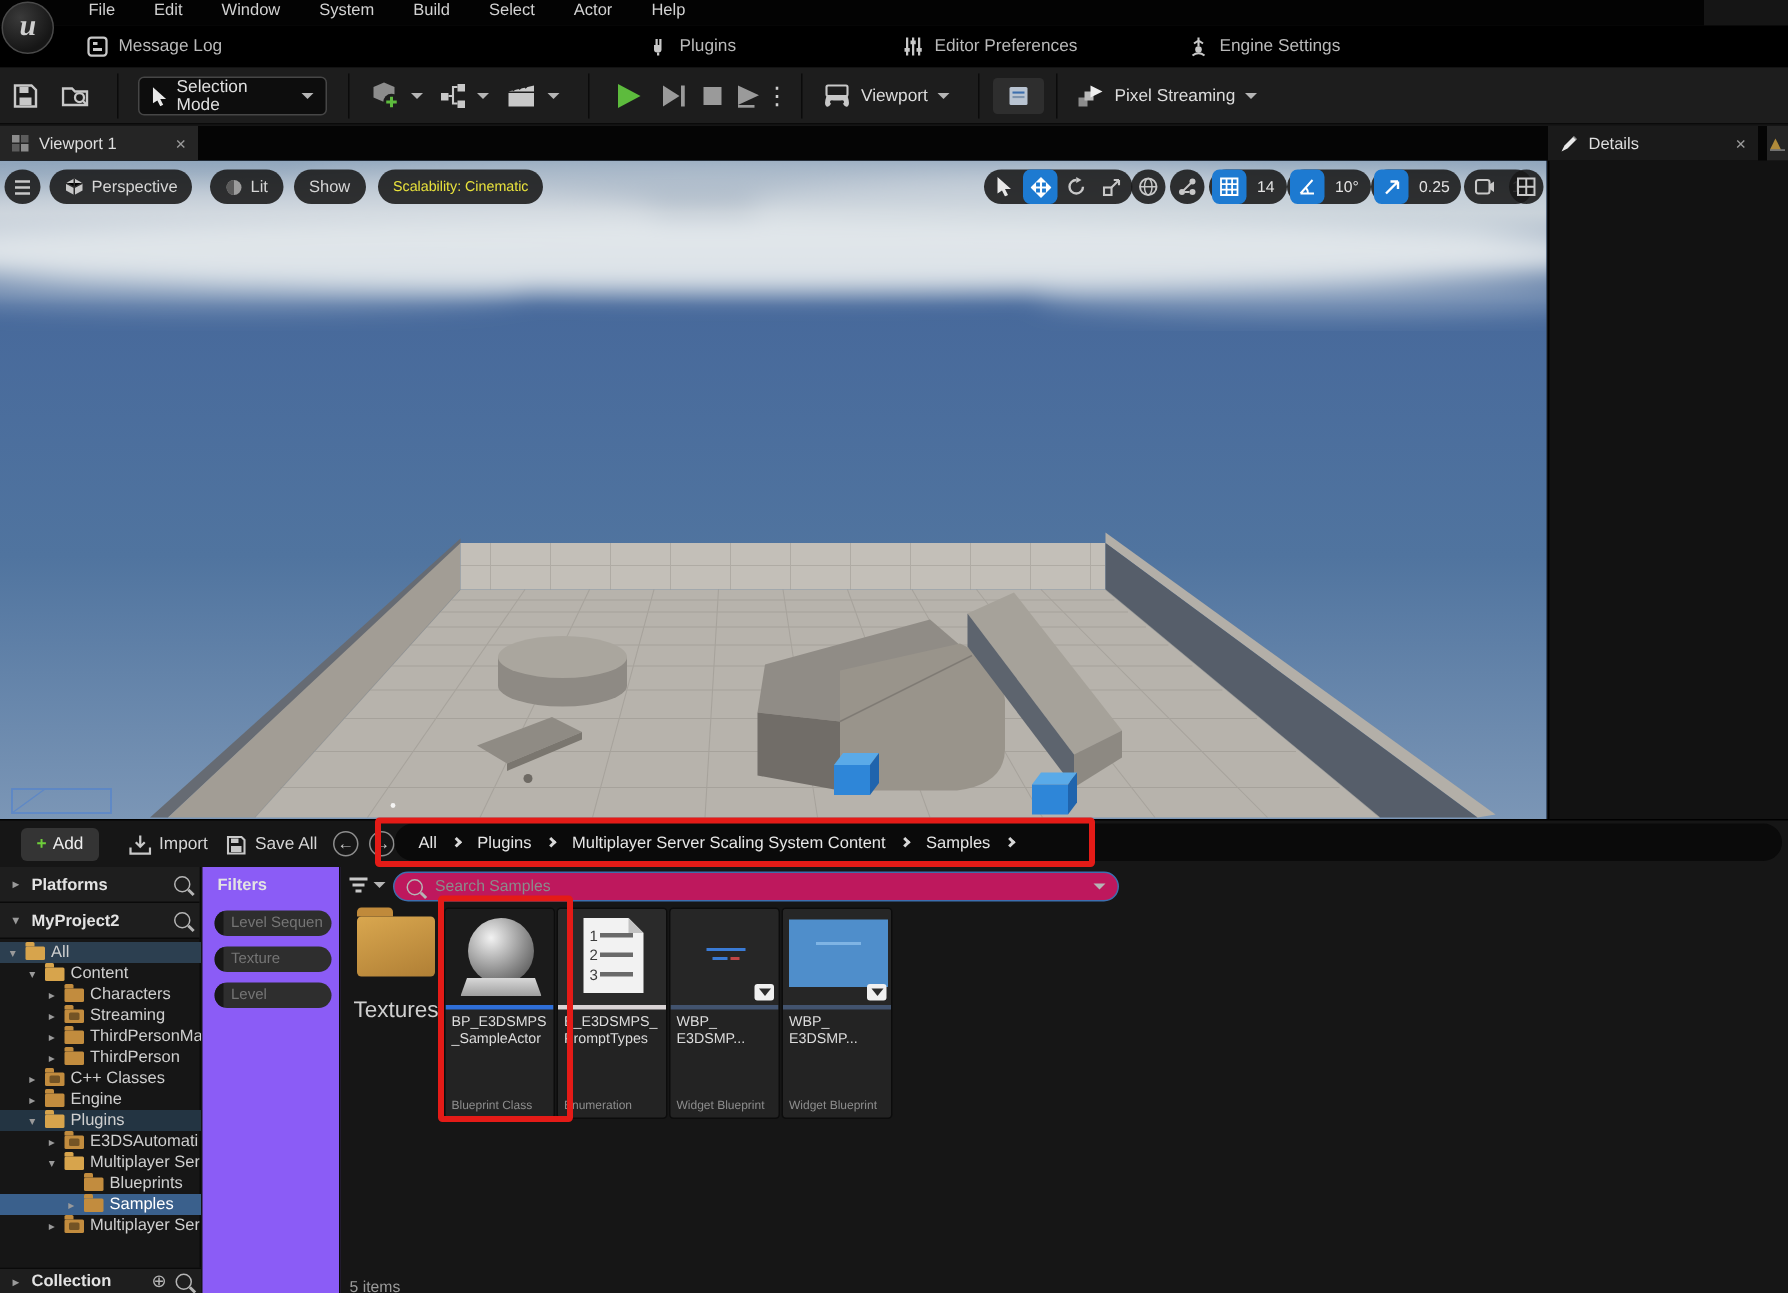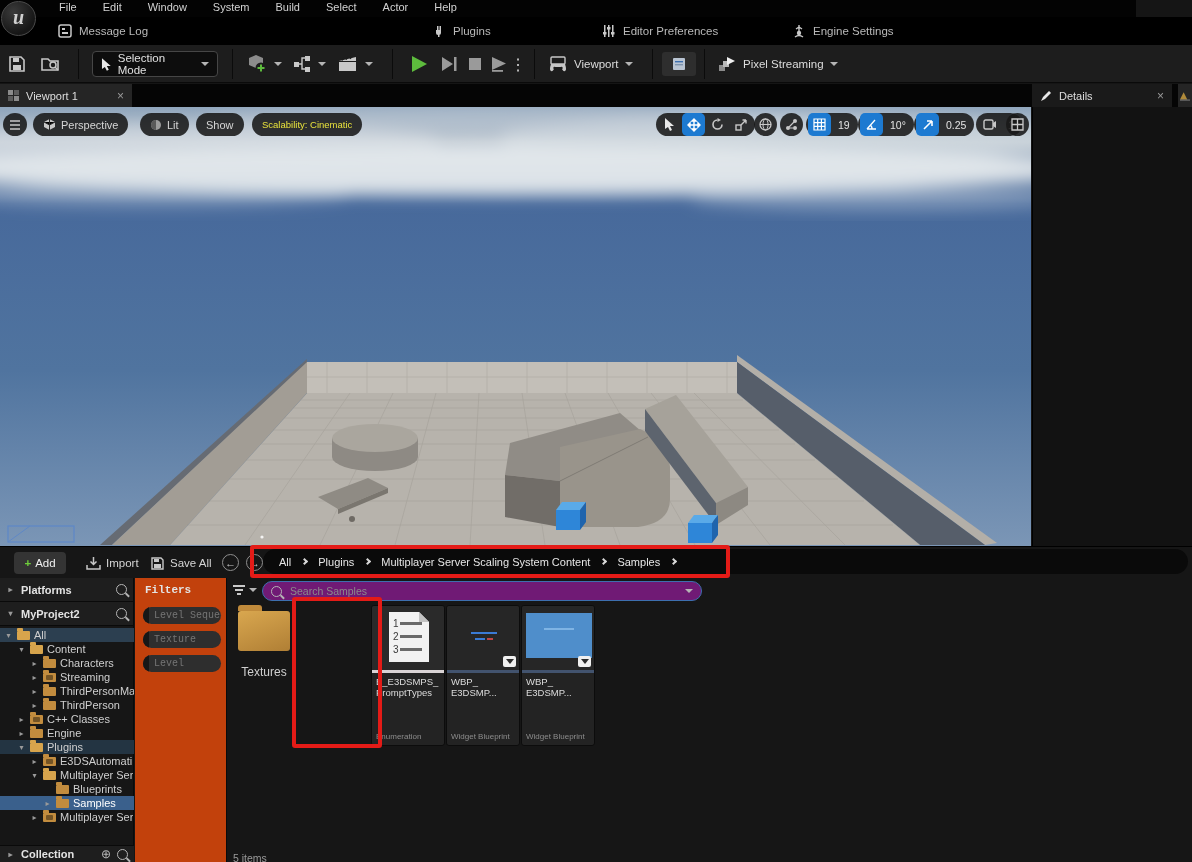--- a/index.html
+++ b/index.html
@@ -75,43 +75,43 @@
   .hl-muted2{background:#233442;}
   .hl-sel{background:#3a608c;color:#fff;}
   .fold{position:relative;width:13px;height:9px;background:#c28c3e;border-radius:1px;flex:none;}
   .fold:before{content:"";position:absolute;top:-3px;left:0;width:6px;height:3px;border-radius:1px 1px 0 0;background:inherit;}
   .fold.open{background:#d7a44c;}
   .fold.cpp:after{content:"";position:absolute;left:3px;top:2px;right:3px;bottom:2px;background:rgba(0,0,0,.4);border-radius:1px;}
   #collection-row{position:absolute;left:0;top:267px;width:134px;height:17px;background:#1e1e1e;border-top:1px solid #0a0a0a;
                   display:flex;align-items:center;gap:6px;padding:0 6px;font-size:11px;font-weight:bold;color:#e3e3e3;}
 
   
-  #filtercol{position:absolute;left:135px;top:578px;width:92px;height:284px;background:#c2410c;border-right:1px solid #0a0a0a;font-family:Liberation Mono, monospace;}
+  #filtercol{position:absolute;left:135px;top:578px;width:92px;height:284px;background:#8b5cf6;border-right:1px solid #0a0a0a;}
   #filtercol .title{font-size:11px;font-weight:bold;color:#e3e3e3;padding:6px 0 0 10px;}
   .fchip{position:absolute;left:8px;width:78px;height:17px;background:#2e2e2e;border-radius:9px;color:#757575;font-size:10px;
          display:flex;align-items:center;padding-left:11px;overflow:hidden;white-space:nowrap;}
   .fchip:before{content:"";position:absolute;left:0;top:0;bottom:0;width:6px;background:#171717;border-radius:9px 0 0 9px;}
 
   
   #assetarea{position:absolute;left:227px;top:578px;width:965px;height:284px;background:#161616;}
-  #searchpill{position:absolute;left:35px;top:3px;width:440px;height:20px;background:#701a75;border:1px solid #3d6fae;border-radius:11px;
+  #searchpill{position:absolute;left:35px;top:3px;width:484px;height:20px;background:#be185d;border:1px solid #3d6fae;border-radius:11px;
               display:flex;align-items:center;gap:6px;padding:0 8px;}
   #searchpill input{flex:1;background:transparent;border:none;outline:none;color:#cfcfcf;font-size:10.5px;font-family:"Liberation Sans",sans-serif;}
   #searchpill input::placeholder{color:#8b8b8b;}
   .card{position:absolute;top:27px;width:74px;height:141px;background:#232323;border-radius:3px;overflow:hidden;border:1px solid #0c0c0c;}
   .thumb{position:relative;width:100%;height:64px;background:#1e1e1e;}
   .accent{height:3px;width:100%;}
   .cname{padding:3px 4px 0 4px;font-size:9.5px;line-height:11px;color:#dcdcdc;}
   .ctype{position:absolute;left:4px;bottom:4px;font-size:8px;color:#8d8d8d;}
   .wbadge{position:absolute;right:3px;bottom:3px;width:13px;height:11px;background:#f0f0f0;border-radius:2px;}
   .wbadge:after{content:"";position:absolute;left:3px;top:3px;border-left:4px solid transparent;border-right:4px solid transparent;border-top:5px solid #2c2c2c;}
   #foldertile{position:absolute;left:6px;top:27px;width:62px;height:110px;text-align:center;}
   #bigfolder{width:52px;height:40px;margin:6px auto 0;background:linear-gradient(160deg,#d9a74f,#b07f35);border-radius:3px;position:relative;}
   #bigfolder:before{content:"";position:absolute;top:-6px;left:0;width:24px;height:6px;background:#c08a3b;border-radius:3px 3px 0 0;}
-  #foldertile .flabel{margin-top:14px;font-size:12px;color:#cfcfcf;}
+  #foldertile .flabel{margin-top:14px;font-size:15px;color:#cfcfcf;}
   #statusline{position:absolute;left:6px;top:274px;font-size:10.5px;color:#9a9a9a;}
 
   
   .anno{position:absolute;border:4px solid #e41b17;border-radius:3px;z-index:50;pointer-events:none;}
 
   svg{display:block;}
   .icf{fill:#c8c8c8;}  .ics{stroke:#c8c8c8;fill:none;}
 </style>
 </head>
 <body>
@@ -490,21 +490,21 @@
           <circle cx="10" cy="10" r="2" class="icf"></circle>
           <path d="M4 9 L9 4 M5 10 H8" class="ics" stroke-width="1.2"></path>
         </svg>
     </span>
     <div class="vgroup" style="left:806px">
       <span class="vbtn blue">
         <svg width="13" height="13" viewBox="0 0 13 13">
             <path d="M1 1 H12 V12 H1 Z M1 4.7 H12 M1 8.4 H12 M4.7 1 V12 M8.4 1 V12" stroke="#fff" stroke-width="1.2" fill="none"></path>
           </svg>
       </span>
-      <span class="vnum">19</span>
+      <span class="vnum">14</span>
     </div>
     <div class="vgroup" style="left:858px">
       <span class="vbtn blue">
         <svg width="13" height="13" viewBox="0 0 13 13">
             <path d="M2 11 L10 2 M2 11 H11 M7 11 A6 6 0 0 0 5.5 7" stroke="#fff" stroke-width="1.3" fill="none"></path>
           </svg>
       </span>
       <span class="vnum">10°</span>
     </div>
     <div class="vgroup" style="left:914px">
@@ -684,20 +684,29 @@
       <span class="mag"></span>
       <input type="text" placeholder="Search Samples" style="">
       <span class="chev"></span>
     </div>
 
     <div id="foldertile">
       <div id="bigfolder"></div>
       <div class="flabel">Textures</div>
     </div>
 
+    <div class="card" style="left:69px">
+      <div class="thumb" style="background:#1b1b1b">
+        <div style="position:absolute;left:15px;top:6px;width:44px;height:44px;border-radius:50%;background:radial-gradient(circle at 35% 30%,#f2f2f2,#8e8e8e 55%,#3f3f3f)"></div>
+        <div style="position:absolute;left:10px;top:46px;width:54px;height:12px;background:linear-gradient(#d8d8d8,#9e9e9e);clip-path:polygon(8% 0,92% 0,100% 100%,0 100%)"></div>
+      </div>
+      <div class="accent" style="background:#2f6fd8"></div>
+      <div class="cname"><span>BP_E3DSMPS</span><br><span>_SampleActor</span></div>
+      <div class="ctype">Blueprint Class</div>
+    </div>
 
     <div class="card" style="left:144px">
       <div class="thumb" style="background:#2a2a2a">
         <svg width="44" height="52" viewBox="0 0 44 52" style="position:absolute;left:15px;top:5px">
           <path d="M2 1 H32 L42 11 V51 H2 Z" fill="#f2f2f2"></path>
           <path d="M32 1 L32 11 H42 Z" fill="#c2c2c2"></path>
           <text x="6" y="16" font-size="10" fill="#3a3a3a" font-family="Liberation Sans,sans-serif">1</text>
           <rect x="13" y="11" width="22" height="3" fill="#6a6a6a"></rect>
           <text x="6" y="29" font-size="10" fill="#3a3a3a" font-family="Liberation Sans,sans-serif">2</text>
           <rect x="13" y="24" width="22" height="3" fill="#6a6a6a"></rect>

